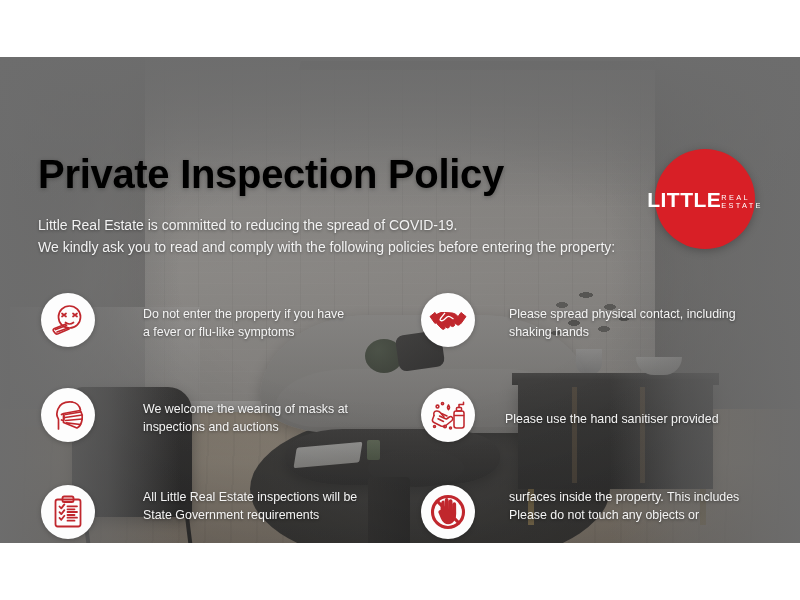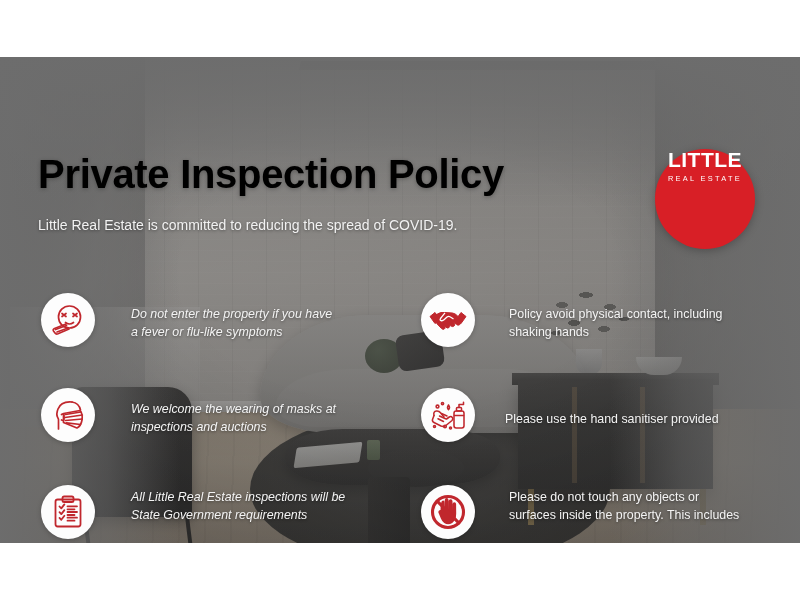--- a/index.html
+++ b/index.html
@@ -190,21 +190,21 @@
     position:absolute;left:38px;top:158px;width:620px;
     font-size:14px;color:#f2f2f2;line-height:1.55;
     text-shadow:0 1px 3px rgba(0,0,0,0.4);
   }
   .subtitle div{white-space:nowrap;}
 
   .logo{
     position:absolute;left:655px;top:92px;width:100px;height:100px;
     border-radius:50%;
     background:#d81f26;
-    display:flex;flex-direction:column;align-items:center;
+    display:flex;flex-direction:row;align-items:center;justify-content:center;
     box-shadow:0 2px 8px rgba(0,0,0,0.25);
   }
   .logo-main{
     color:#fff;font-size:21px;font-weight:bold;letter-spacing:0.5px;line-height:1;
   }
   .logo-sub{
     color:#fff;font-size:7.4px;letter-spacing:2.3px;margin-top:5px;line-height:1;
   }
 
   .items{position:absolute;left:0;top:0;width:800px;height:486px;}
@@ -216,21 +216,21 @@
     box-shadow:0 1px 5px rgba(0,0,0,0.22);
   }
   .badge svg{display:block;}
   .item-text{
     font-size:12.4px;color:#f4f4f4;line-height:1.42;
     text-shadow:0 1px 3px rgba(0,0,0,0.45);
   }
   .item-text div{white-space:nowrap;}
   .col-l{left:41px;} .col-r{left:421px;}
   .row1{top:236px;} .row2{top:331px;} .row3{top:428px;}
-  .col-l .item-text{margin-left:36px;font-style:italic;}
+  .col-l .item-text{margin-left:48px;}
   .col-r .item-text{margin-left:34px;}
   .col-l.row1 .item-text{padding-top:13px;}
   .col-l.row2 .item-text{padding-top:13px;}
   .col-l.row3 .item-text{padding-top:4px;}
   .col-r.row1 .item-text{padding-top:13px;}
   .col-r.row2 .item-text{padding-top:23px;margin-left:30px;}
   .col-r.row3 .item-text{padding-top:4px;}
 </style>
 </head>
 <body>
@@ -273,20 +273,21 @@
     <div class="side-fade-r"></div>
     <div class="top-fade"></div>
   </div>
 
   <div class="content">
 
     <div class="title">Private Inspection Policy</div>
 
     <div class="subtitle">
       <div>Little Real Estate is committed to reducing the spread of COVID-19.</div>
+      <div>We kindly ask you to read and comply with the following policies before entering the property:</div>
     </div>
 
     <div class="logo">
       <div class="logo-main">LITTLE</div>
       <div class="logo-sub">REAL ESTATE</div>
     </div>
 
     <div class="items">
 
       <div class="item col-l row1">
@@ -352,21 +353,21 @@
           <svg width="40" height="40" viewBox="0 0 40 40">
             <g fill="#c0272d" stroke="#c0272d" stroke-width="1" stroke-linejoin="round">
               <path d="M2 16.5 L7 12.5 L12 19.5 L7 23.5 Z"></path>
               <path d="M38 16.5 L33 12.5 L28 19.5 L33 23.5 Z"></path>
               <path d="M8.5 14.5 Q13 11.5 17 12.5 L24.5 13 Q28 13.5 30 16.5 L32.5 21.5 Q33.5 23.5 31.5 24.8 Q29.8 25.8 28.3 24.2 L25 20.8 L26.5 23.2 Q27.5 25 25.8 26.2 Q24.2 27.2 22.8 25.8 L20.5 23.2 L21.5 25 Q22.4 26.7 20.8 27.7 Q19.3 28.6 18 27.2 L16.5 25.5 L17 26.8 Q17.7 28.3 16.2 29.1 Q14.8 29.8 13.6 28.6 L9 23.8 Q7.6 22.4 8.5 20.5 Z"></path>
               <path d="M17 12.8 Q14 16.5 12.5 18.5 Q11.5 20 13 20.6 Q14.5 21.2 16 19.8 L19 17 Q20.5 15.8 22 16.8 L25.5 19" fill="none" stroke="#ffffff" stroke-width="1.3"></path>
             </g>
           </svg>
         </div>
         <div class="item-text">
-          <div>Policy avoid physical contact, including</div>
+          <div>Please spread physical contact, including</div>
           <div>shaking hands</div>
         </div>
       </div>
 
       <div class="item col-r row2">
         <div class="badge">
           <svg width="40" height="40" viewBox="0 0 40 40">
             <g fill="none" stroke="#c0272d" stroke-width="1.55" stroke-linecap="round" stroke-linejoin="round">
               <rect x="26" y="16" width="10" height="17" rx="2.2"></rect>
               <rect x="28.5" y="12.5" width="5" height="3.5" rx="0.8"></rect>
@@ -398,20 +399,20 @@
                        V10.2 q0.2 -2.1 2 -2 q1.7 0.1 1.8 2.1 l0.1 8.2
                        V13 q0.2 -1.9 1.8 -1.8 q1.6 0.1 1.7 1.9 l0.1 9.5
                        q0 6.7 -4 9.3 q-4.2 2.7 -8 0 q-2.1 -1.5 -3.2 -4.2 l-2.4 -5.6
                        q-0.8 -2 0.9 -2.8 q1.7 -0.8 2.6 1 Z" fill="#c0272d"></path>
               <circle cx="21" cy="21" r="15.5" fill="none" stroke="#c0272d" stroke-width="3.1"></circle>
               <line x1="10.2" y1="10.2" x2="31.8" y2="31.8" stroke="#c0272d" stroke-width="3.1" stroke-linecap="round"></line>
             </g>
           </svg>
         </div>
         <div class="item-text">
+          <div>surfaces inside the property. This includes</div>
           <div>Please do not touch any objects or</div>
-          <div>surfaces inside the property. This includes</div>
         </div>
       </div>
 
     </div>
   </div>
 </div>
 
 </body></html>

